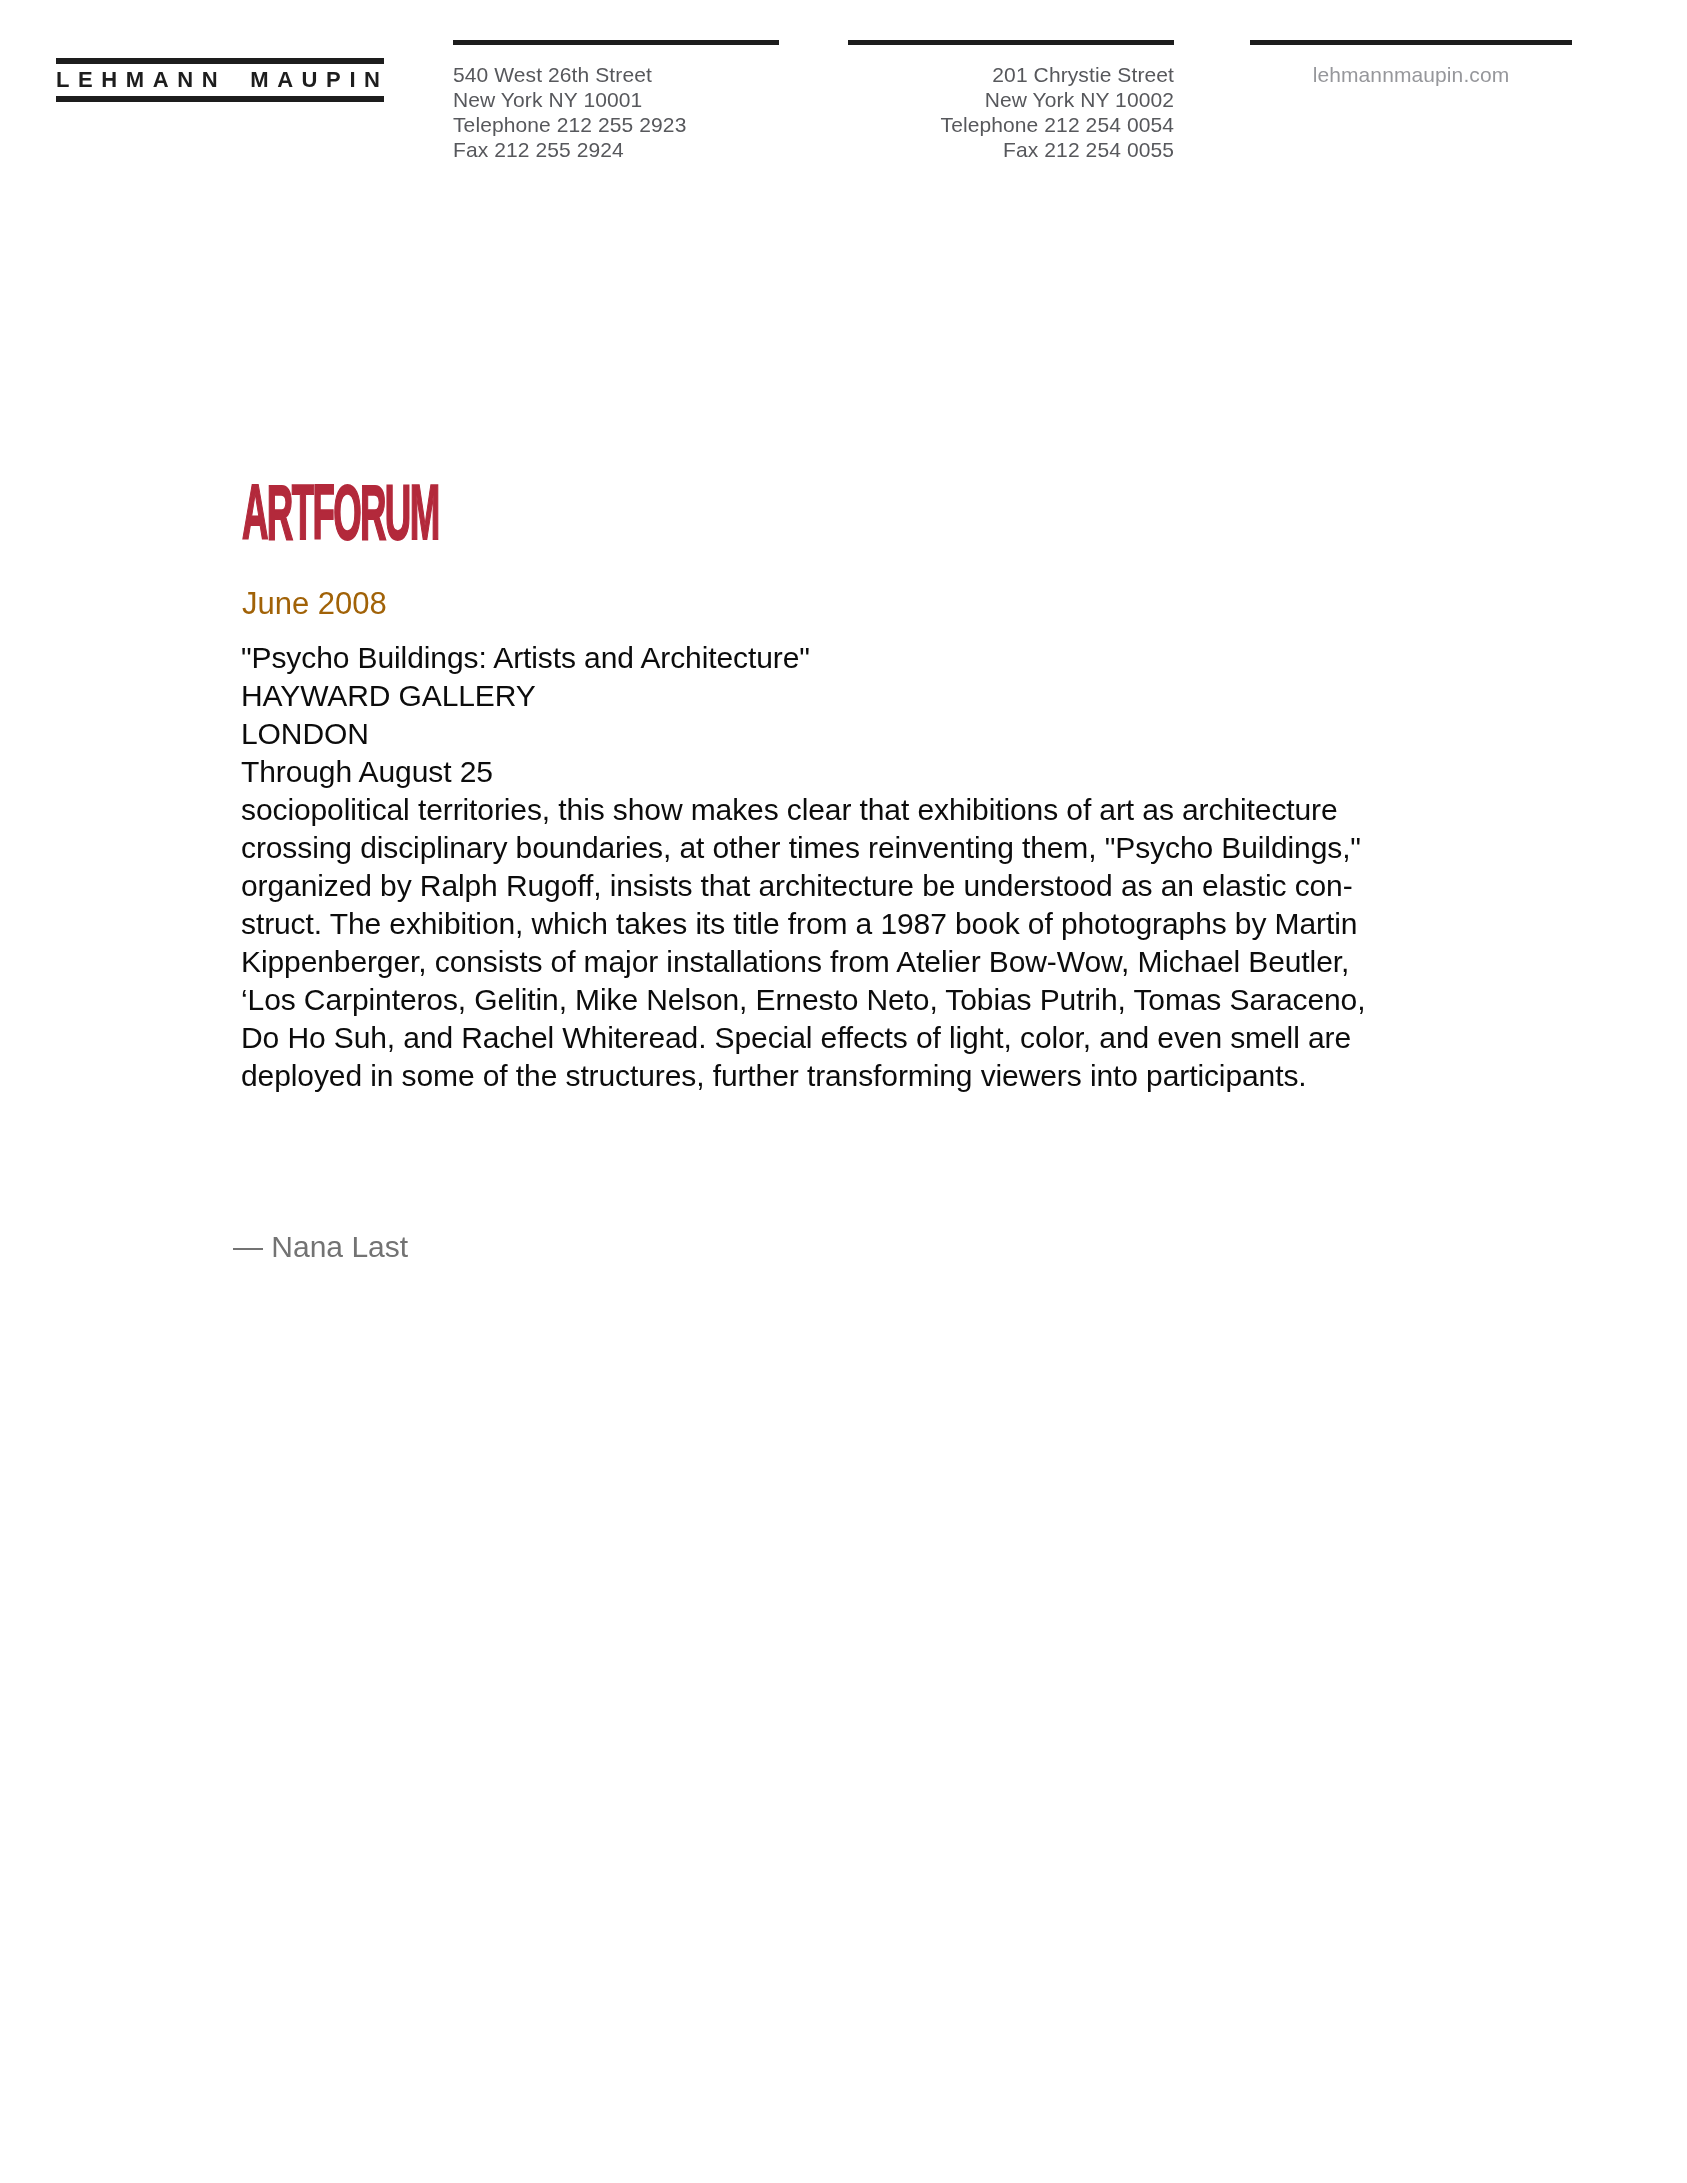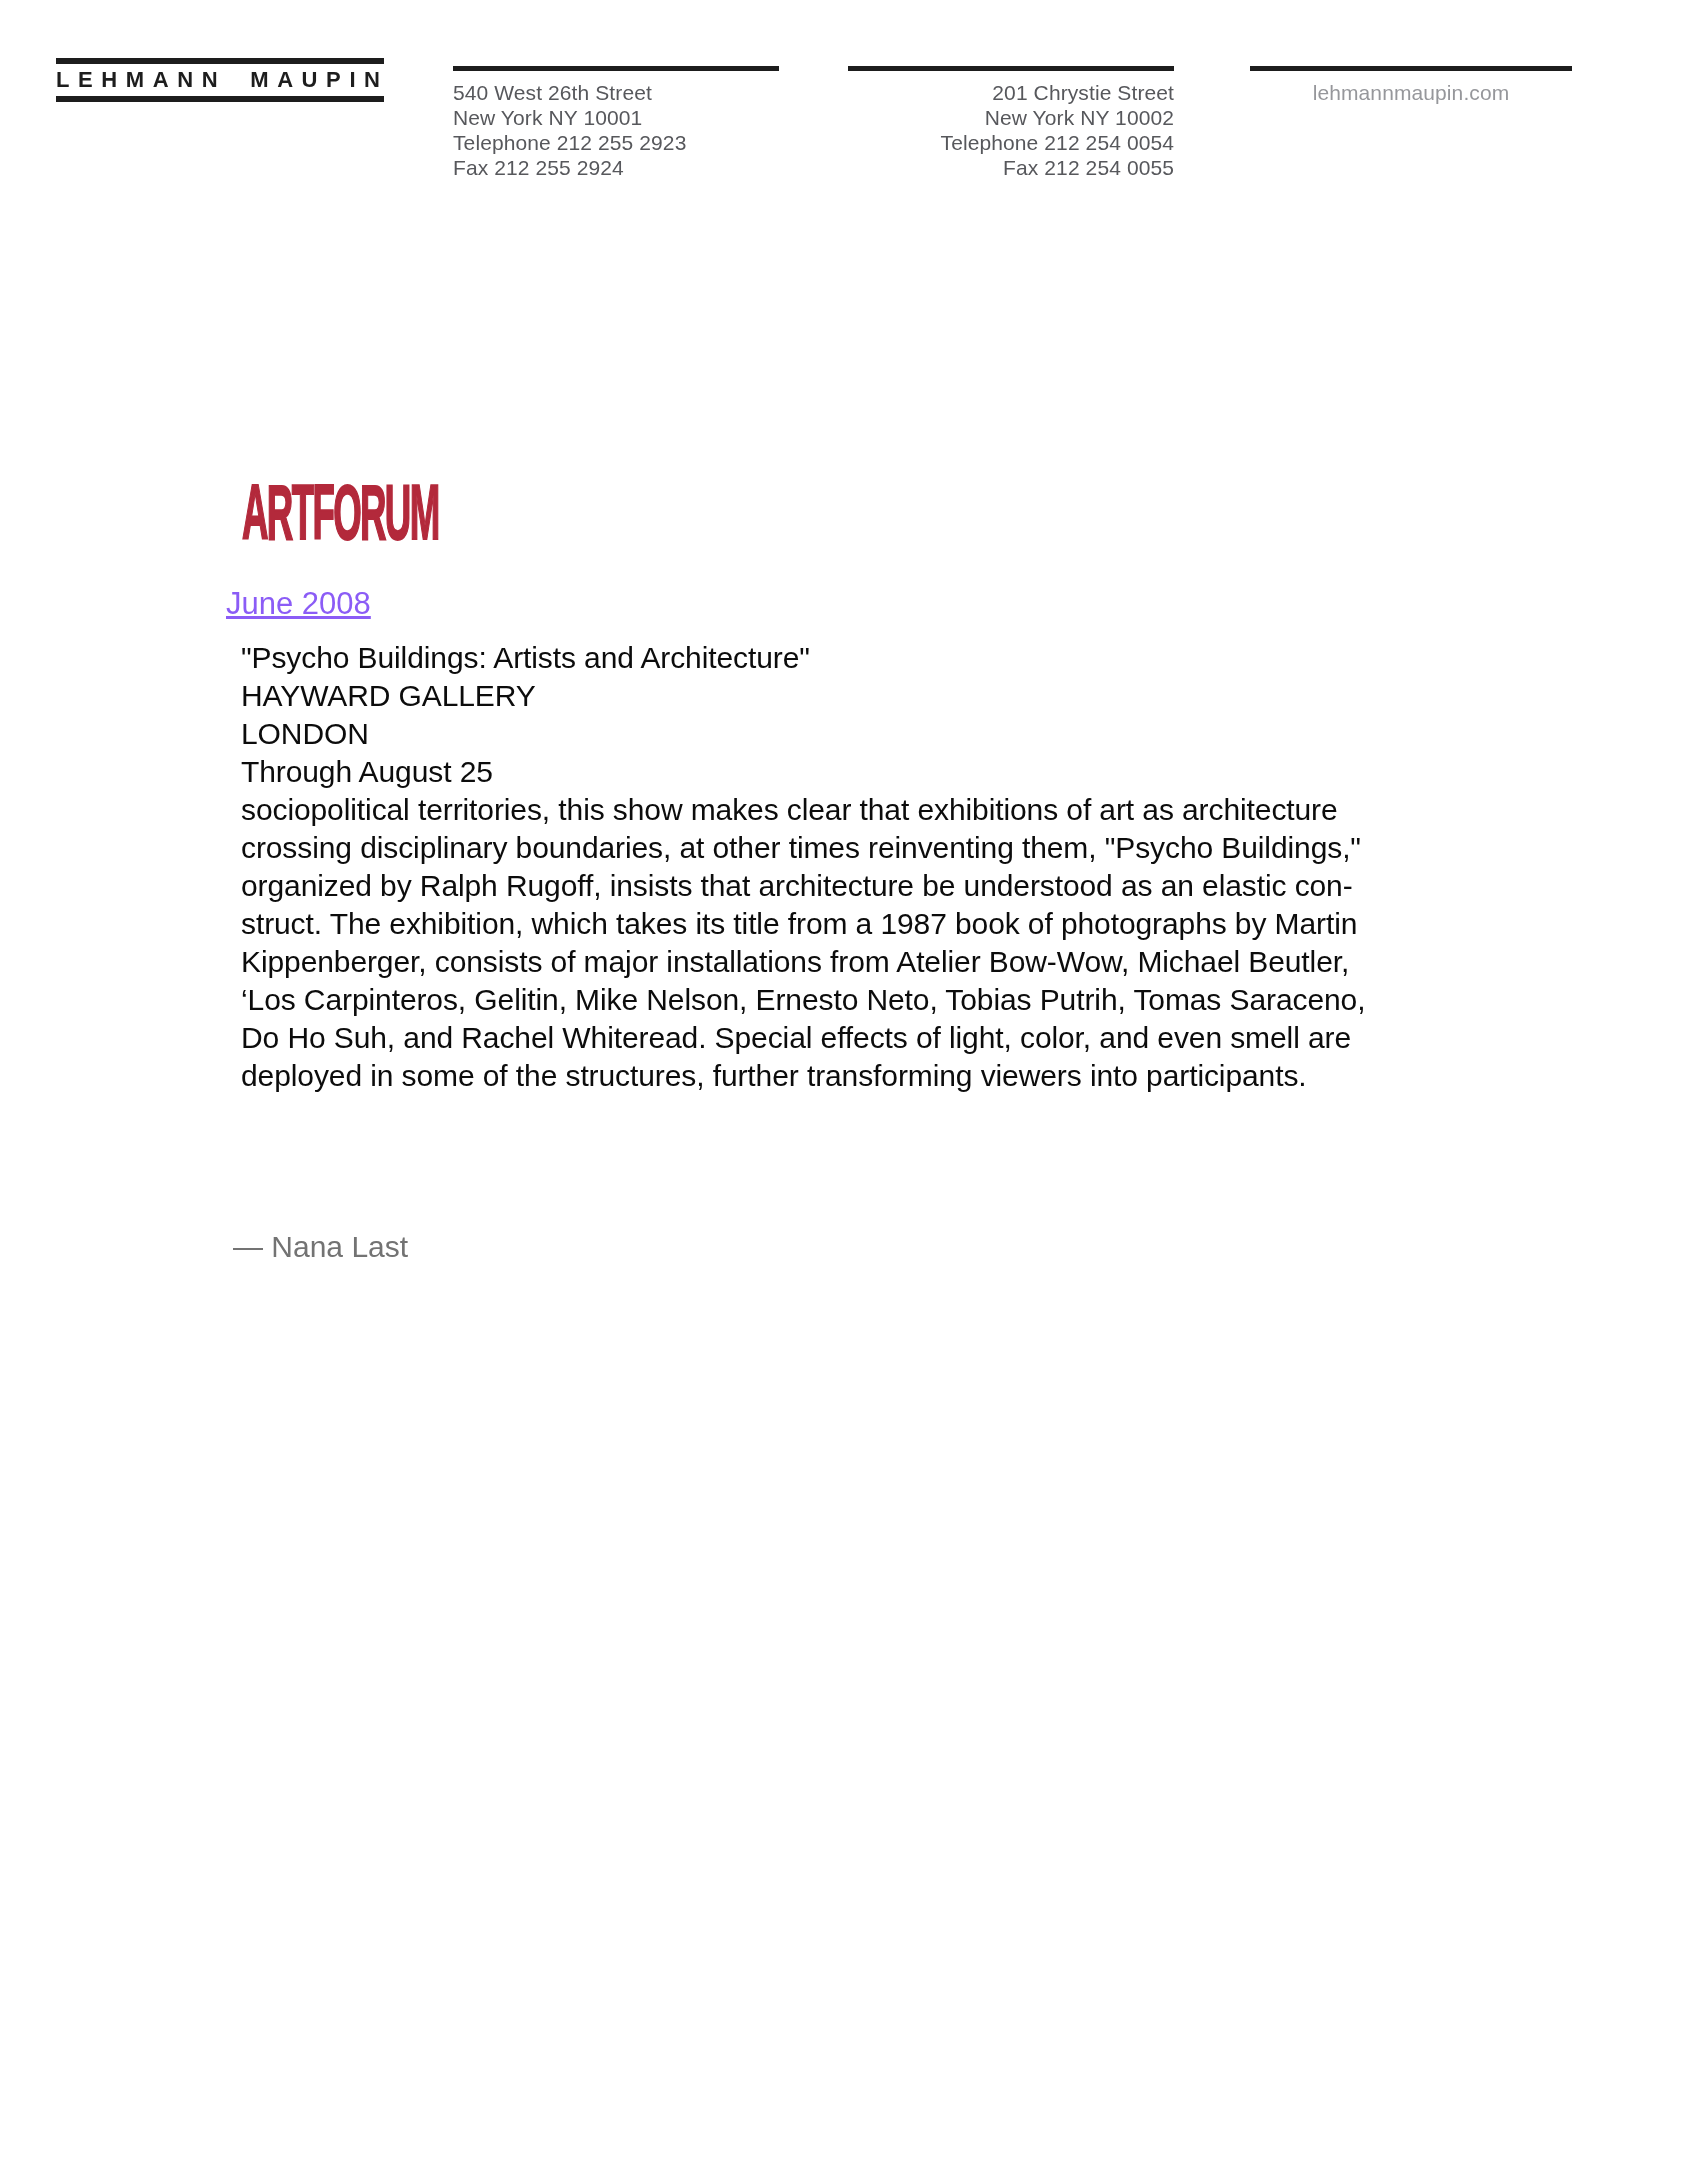--- a/index.html
+++ b/index.html
@@ -15,23 +15,23 @@
   
   .lm-logo{
     position:absolute;left:56px;top:58px;width:328px;
     border-top:6px solid #1d1d1d;border-bottom:6px solid #1d1d1d;
     height:32px;line-height:32px;
     font-size:22px;font-weight:700;color:#1d1d1d;
     letter-spacing:8.6px;word-spacing:9.3px;white-space:nowrap;
     text-align:center;
   }
   .lh-col{
-    position:absolute;top:66px;
+    position:absolute;top:40px;
     border-top:5.3px solid #1d1d1d;
-    padding-top:9px;
+    padding-top:17px;
     font-size:21px;line-height:25px;
     color:#57585c;
     font-weight:400;
     letter-spacing:0.1px;
   }
   .lh-col.c1{left:453px;width:326px;}
   .lh-col.c2{left:848px;width:326px;text-align:right;}
   .lh-col.c3{left:1250px;width:322px;color:#96979b;text-align:center;}
 
   
@@ -40,22 +40,22 @@
     height:60px;line-height:58px;
     color:#b3293b;
     font-size:78px;font-weight:700;
     letter-spacing:-0.045em;
     white-space:nowrap;
     transform:scaleX(0.47);
     transform-origin:0 50%;
     -webkit-text-stroke:2px #b3293b;
   }
   .issue-date{
-    position:absolute;left:226px;top:587px;
-    font-size:31px;line-height:34px;color:#8b5cf6;text-decoration:underline;
+    position:absolute;left:242px;top:587px;
+    font-size:31px;line-height:34px;color:#a16207;
   }
   .review{
     position:absolute;left:241px;top:639px;width:1164px;
     font-size:30px;line-height:38px;color:#0c0c0c;
     letter-spacing:-0.1px;
   }
   .review .ln{white-space:nowrap;}
   .byline{
     position:absolute;left:233px;top:1228px;
     font-size:30px;line-height:38px;color:#737373;

